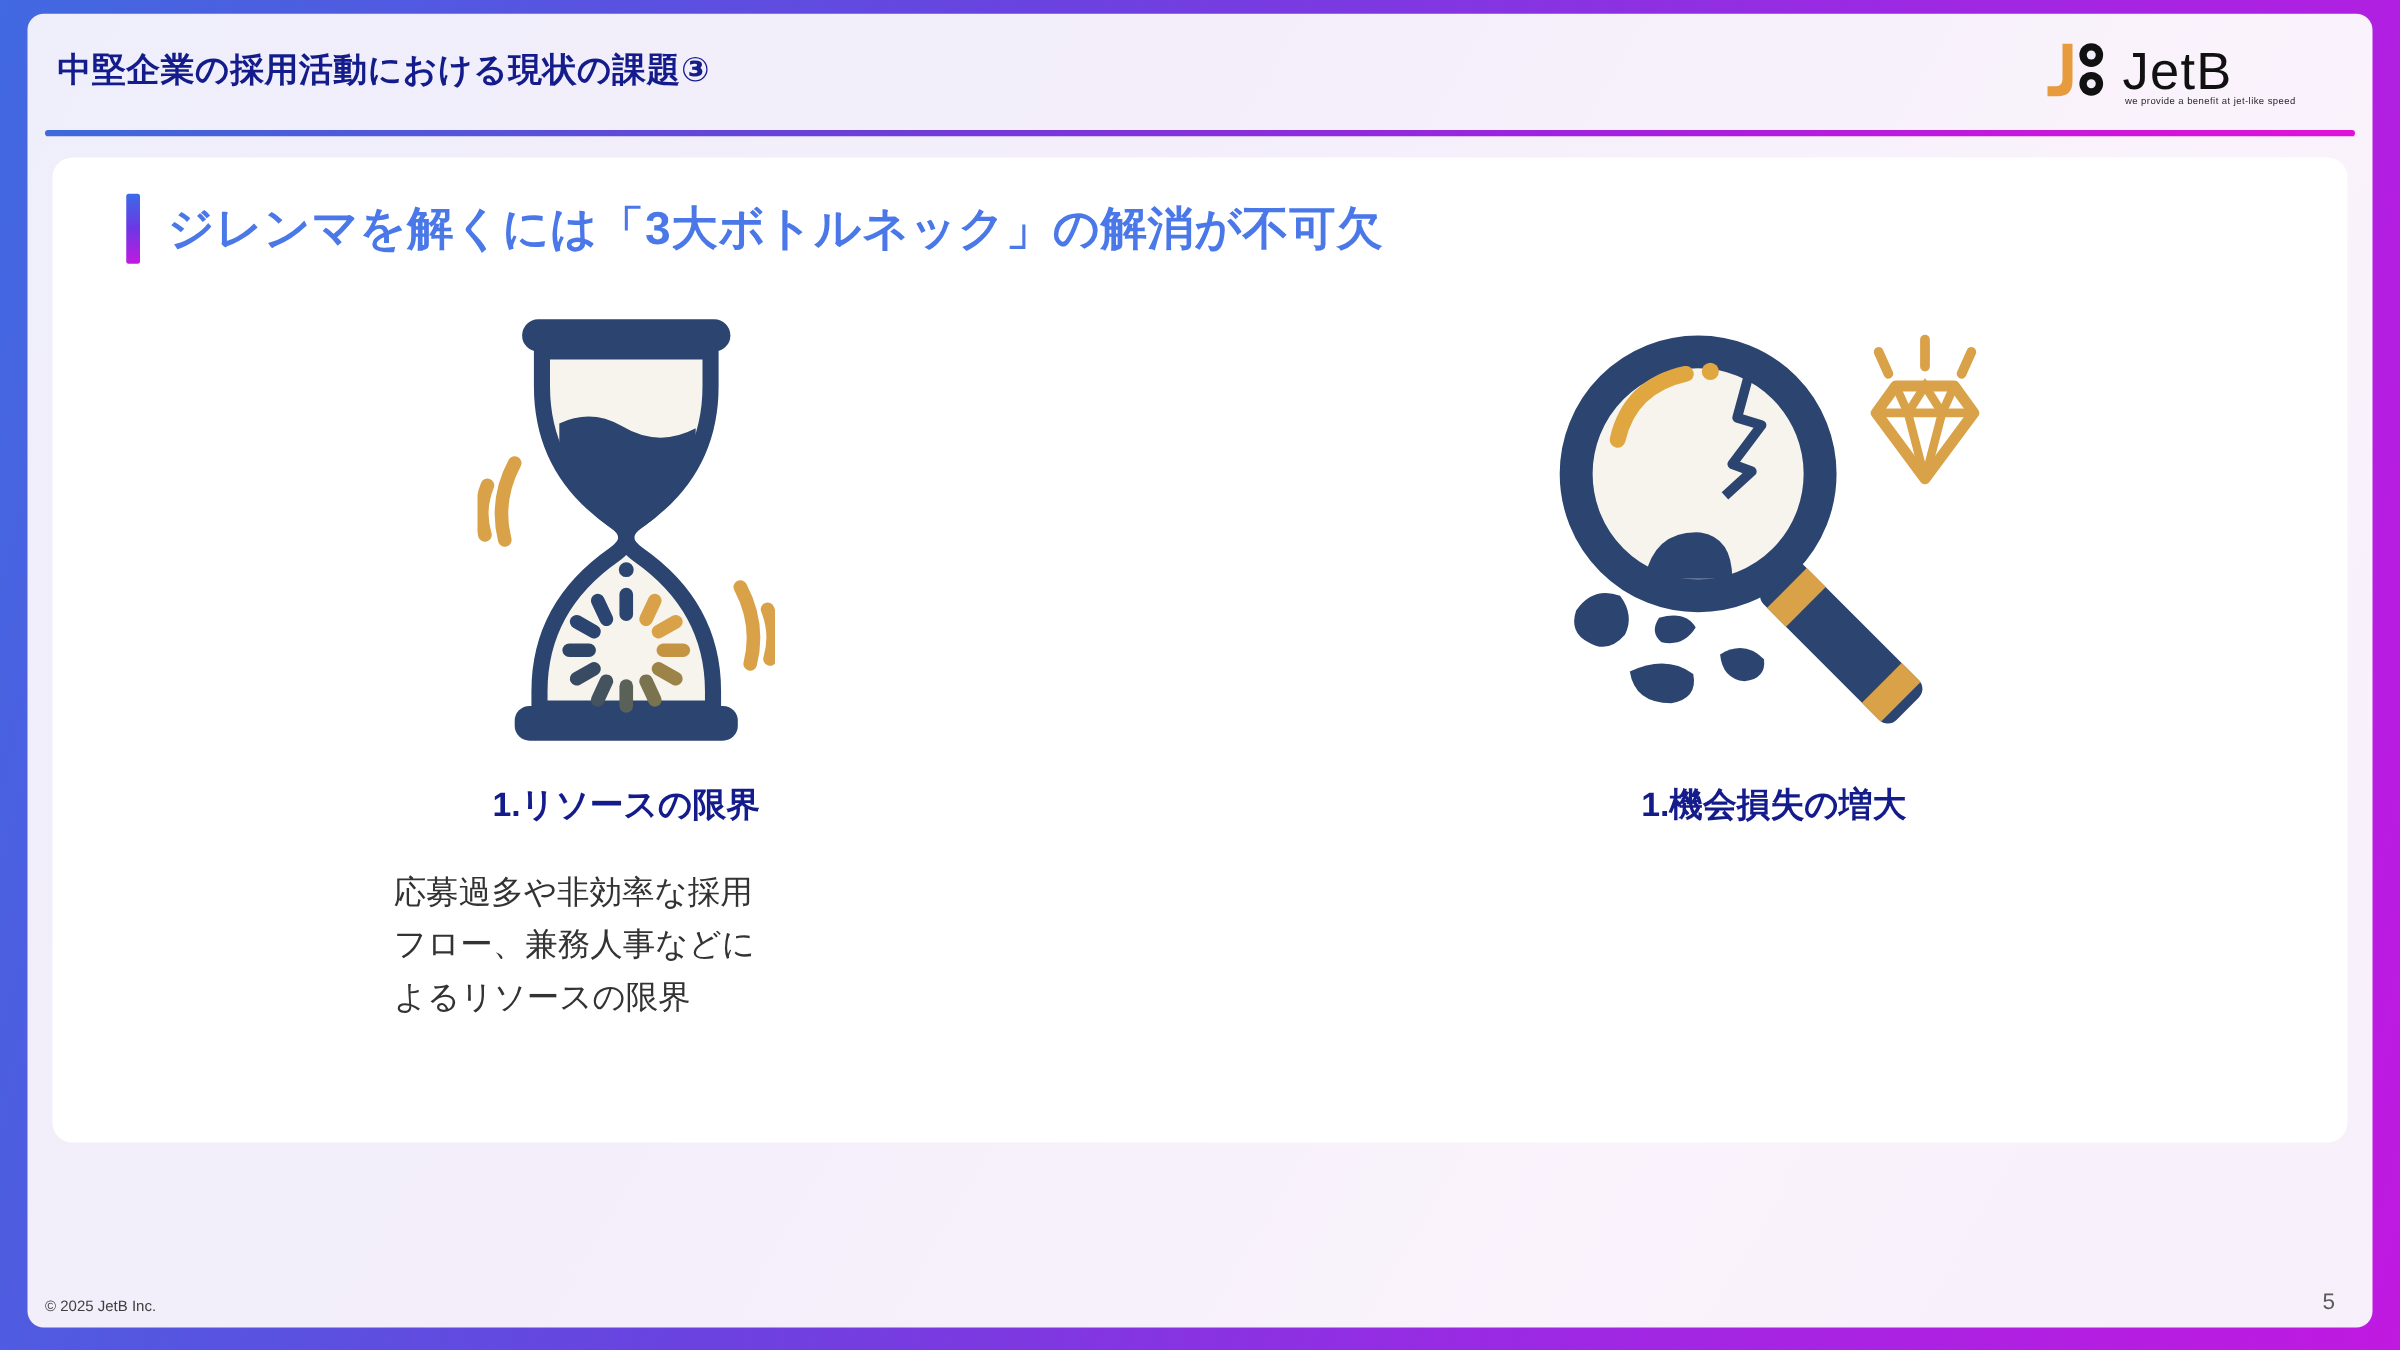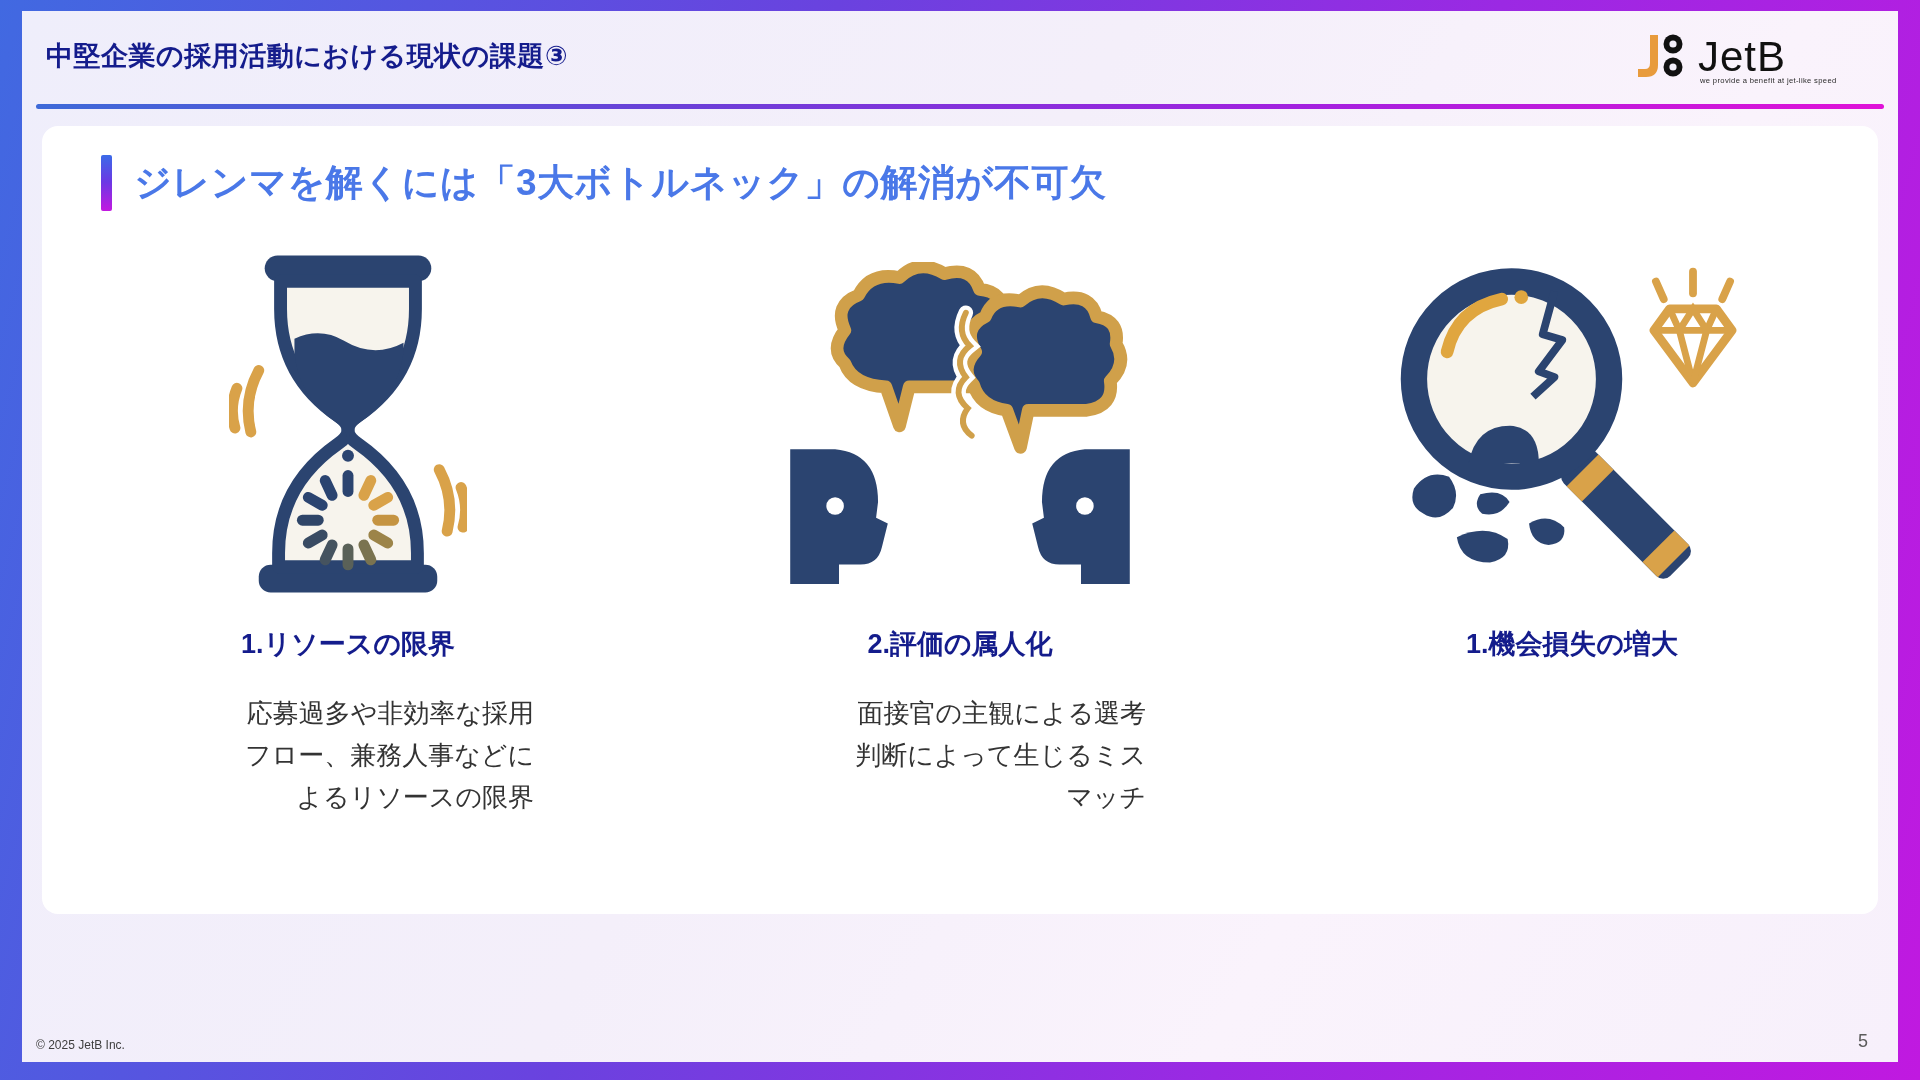--- a/index.html
+++ b/index.html
@@ -25,20 +25,21 @@
     padding: 11px 22px 18px 22px;
   }
 
   .slide-inner {
     position: relative;
     width: 100%;
     height: 100%;
     box-sizing: border-box;
     background: linear-gradient(120deg, #EFEEFB 0%, #F4EFFA 45%, #FAF3FC 72%, #F7F0FB 100%);
     overflow: hidden;
+    border-radius: 13px;
   }
 
   
   .header {
     position: absolute;
     left: 0; top: 0;
     width: 100%;
     height: 92px;
   }
   .header-title {
@@ -133,21 +134,21 @@
     color: #141C8C;
     text-align: left;
     white-space: nowrap;
   }
   .col-body {
     margin-top: 30px;
     width: 372px;
     font-size: 26px;
     line-height: 1.62;
     color: #333333;
-    text-align: right;
+    text-align: left;
     white-space: pre-line;
   }
   .col-body-wrap {
     width: 372px;
     display: flex;
     justify-content: flex-start;
   }
 
   
   .footer-left {
@@ -245,61 +246,20 @@
             </svg>
           </div>
           <div class="col-title">1.リソースの限界</div>
           <div class="col-body-wrap">
             <div class="col-body">応募過多や非効率な採用
 フロー、兼務人事などに
 よるリソースの限界</div>
           </div>
         </div>
 
-        <div class="col">
-          <div class="illus">
-            <svg viewBox="0 0 360 330" width="352" height="322" aria-hidden="true">
-
-              <g>
-                <path d="M62 70 Q50 44 76 34 Q88 10 118 16 Q138 -4 164 12
-                         Q192 4 200 28 Q226 30 224 56 Q238 76 220 96
-                         Q226 122 198 128 L128 128 L118 168 L104 128
-                         Q70 126 62 104 Q46 90 62 70 Z" fill="#2B4470" stroke="#D0A04A" stroke-width="13" stroke-linejoin="round"></path>
-              </g>
-
-              <g>
-                <path d="M196 92 Q182 68 206 56 Q214 34 242 40 Q262 22 286 38
-                         Q314 32 320 56 Q344 60 340 84 Q352 104 334 122
-                         Q338 148 310 152 L250 152 L242 190 L228 152
-                         Q200 148 194 126 Q180 110 196 92 Z" fill="#2B4470" stroke="#D0A04A" stroke-width="13" stroke-linejoin="round"></path>
-              </g>
-
-              <path d="M186 52 Q176 72 190 86 Q172 100 186 118 Q170 134 188 150
-                       Q176 166 192 178" fill="none" stroke="#FFFFFF" stroke-width="15" stroke-linecap="round"></path>
-              <path d="M186 52 Q176 72 190 86 Q172 100 186 118 Q170 134 188 150
-                       Q176 166 192 178" fill="none" stroke="#D0A04A" stroke-width="6" stroke-linecap="round"></path>
-
-              <path d="M6 192 L6 330 L56 330 L56 310 L78 310
-                       Q96 310 100 292 L106 268 L94 262 L96 246
-                       Q96 196 52 192 Z" fill="#2B4470"></path>
-              <circle cx="52" cy="250" r="9" fill="#FFFFFF"></circle>
-
-              <path d="M354 192 L354 330 L304 330 L304 310 L282 310
-                       Q264 310 260 292 L254 268 L266 262 L264 246
-                       Q264 196 308 192 Z" fill="#2B4470"></path>
-              <circle cx="308" cy="250" r="9" fill="#FFFFFF"></circle>
-            </svg>
-          </div>
-          <div class="col-title">2.評価の属人化</div>
-          <div class="col-body-wrap">
-            <div class="col-body">面接官の主観による選考
-判断によって生じるミス
-マッチ</div>
-          </div>
-        </div>
 
         <div class="col">
           <div class="illus">
             <svg viewBox="0 0 360 330" width="352" height="322" aria-hidden="true">
 
               <g transform="rotate(45 200 210)">
                 <rect x="182" y="196" width="154" height="46" rx="10" fill="#2B4470"></rect>
                 <rect x="196" y="196" width="22" height="46" fill="#D9A249"></rect>
                 <rect x="306" y="196" width="22" height="46" fill="#D9A249"></rect>
               </g>

